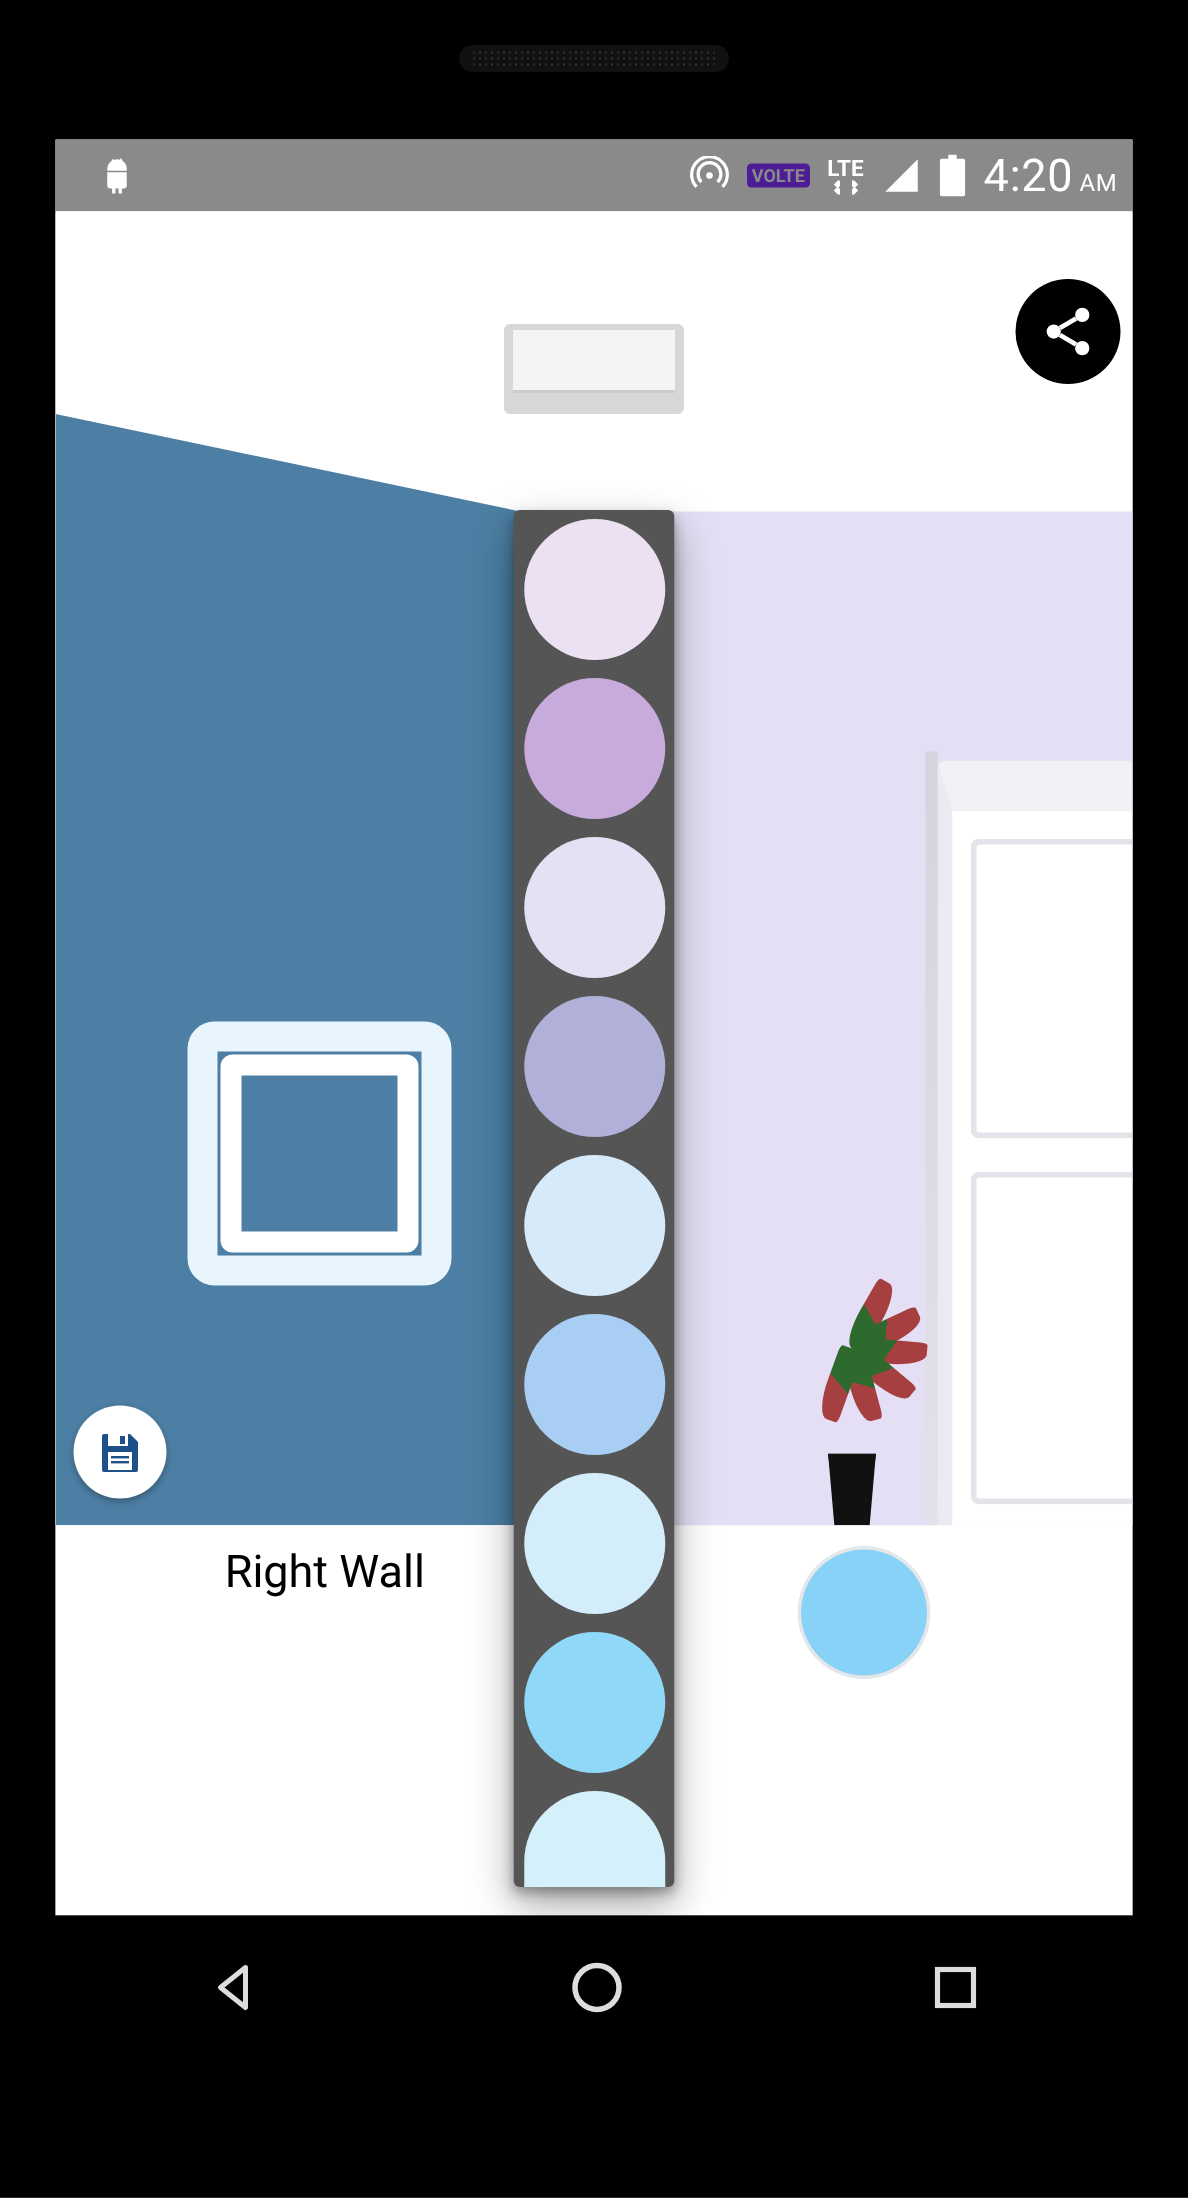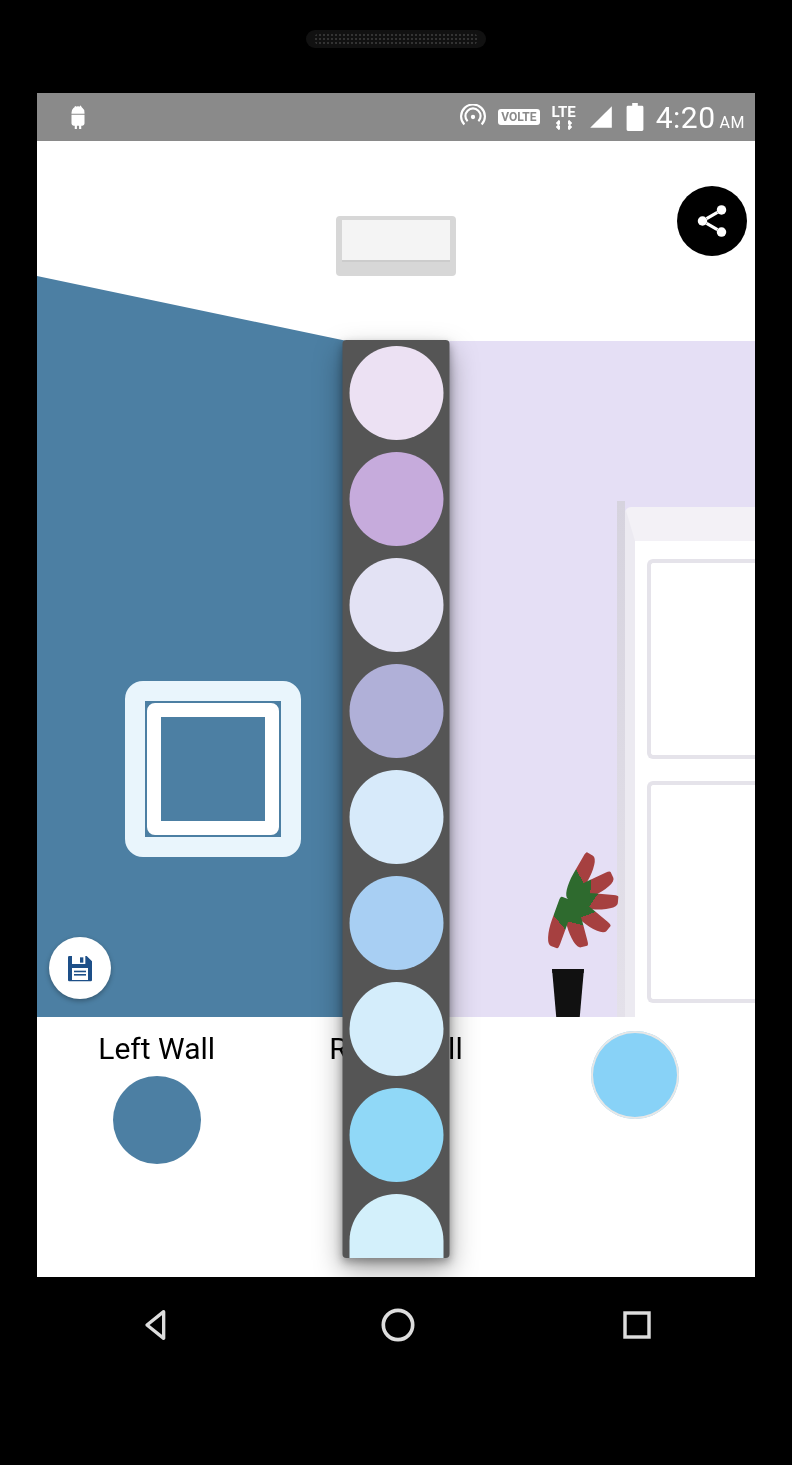--- a/index.html
+++ b/index.html
@@ -280,21 +280,21 @@
         </span>
       </div>
       <div class="status-right">
         <span class="icon">
           <svg width="26" height="26" viewBox="0 0 24 24" fill="none" stroke="#fff" stroke-width="2">
               <circle cx="12" cy="12" r="2" fill="#fff" stroke="none"></circle>
               <path d="M7 16a7 7 0 1 1 10 0"></path>
               <path d="M4 19a11 11 0 1 1 16 0"></path>
             </svg>
         </span>
-        <span class="icon" style="background:#ffffff;color:#8a8a8a;font-size:12px;font-weight:bold;padding:2px 3px;border-radius:3px;line-height:1;">VOLTE</span>
+        <span class="icon" style="background:#4c1d95;color:#8a8a8a;font-size:12px;font-weight:bold;padding:2px 3px;border-radius:3px;line-height:1;">VOLTE</span>
         <span class="icon" style="display:flex;flex-direction:column;align-items:center;line-height:1;">
           <span style="font-size:15px;font-weight:bold;">LTE</span>
           <svg width="22" height="10" viewBox="0 0 22 10" fill="#fff">
               <path d="M6 0v6l-3-3 3-3zm-3 7 3 3V4l-3 3zM16 0v6l3-3-3-3zm3 7-3 3V4l3 3z"></path>
               <path d="M6 0 3 3l3 3V0zM3 7l3 3V4L3 7zM16 10l3-3-3-3v6zM19 3l-3-3v6l3-3z"></path>
               <path d="M7 0 4 3l3 3V0zM15 0l3 3-3 3V0zM7 10l-3-3 3-3v6zM15 10l3-3-3-3v6z"></path>
             </svg>
         </span>
         <span class="icon">
           <svg width="26" height="26" viewBox="0 0 24 24" fill="#fff">
@@ -360,24 +360,20 @@
                 <rect x="12" y="4" width="2.5" height="4" fill="#1d4f88"></rect>
                 <rect x="6" y="12" width="12" height="9" fill="#fff"></rect>
                 <rect x="7.5" y="14" width="9" height="1.2" fill="#1d4f88"></rect>
                 <rect x="7.5" y="16.5" width="9" height="1.2" fill="#1d4f88"></rect>
               </svg>
           </span>
         </div>
       </div>
 
       <div class="slots">
-        <div class="slot">
-          <div class="slot-label">Left Wall</div>
-          <div class="swatch left" style="background: rgb(76, 127, 163);"></div>
-        </div>
         <div class="slot">
           <div class="slot-label">Right Wall</div>
 
         </div>
         <div class="slot">
           <div class="swatch frame" style="background: rgb(136, 210, 247);"></div>
         </div>
       </div>
 
       <div class="palette">

